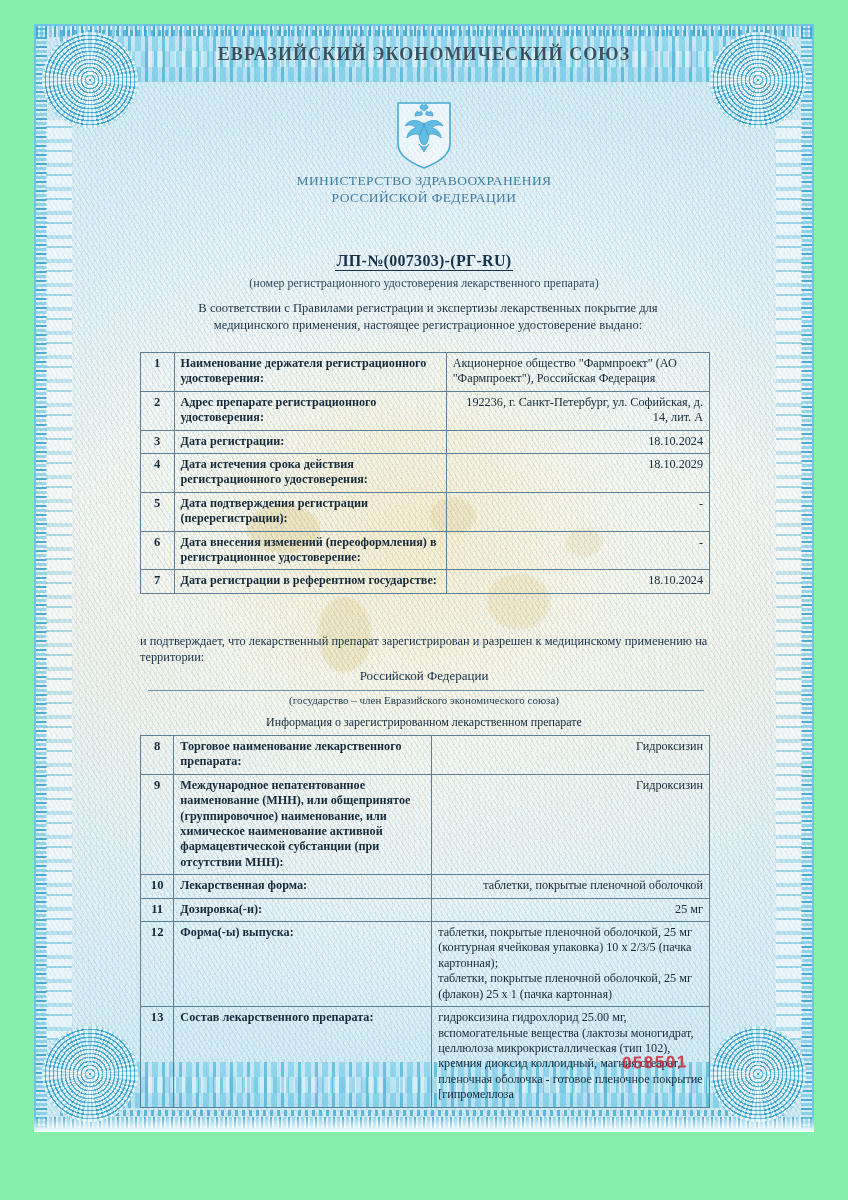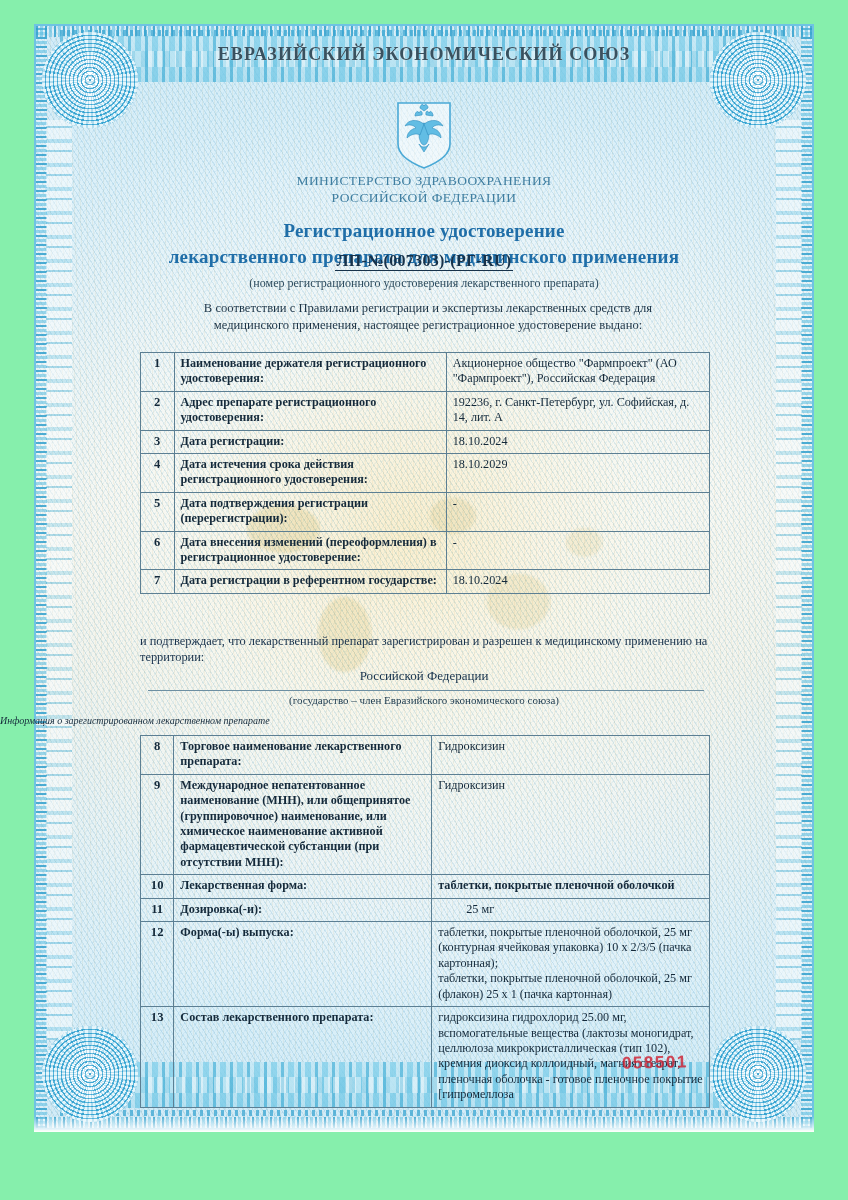--- a/index.html
+++ b/index.html
@@ -172,21 +172,21 @@
     font-size:12.2px;color:#14293a;
   }
   table.doc td{
     border:1px solid #5c7f93;
     padding:3px 6px 4px;
     vertical-align:top;
     line-height:15.4px;
   }
   td.num{width:22px;text-align:center;font-weight:bold;font-size:12.6px;}
   td.lbl{width:275px;font-weight:bold;}
-  td.val{width:268px;text-align:left;font-weight:normal;}
+  td.val{width:268px;text-align:right;font-weight:normal;}
   td.val.left{text-align:left;}
 
   .t1{left:140px;top:352px;width:570px;}
   .t2{left:140px;top:735px;width:570px;}
 
   .mid1{
     position:absolute;left:140px;top:633px;width:572px;
     font-size:12.4px;line-height:16px;color:#17304a;text-align:left;
   }
   .mid-country{
@@ -194,22 +194,22 @@
     font-size:13px;color:#15304a;
   }
   .mid-rule{
     position:absolute;left:148px;top:690px;width:556px;height:1px;background:#6d8fa2;
   }
   .mid-caption{
     position:absolute;left:0;top:694px;width:848px;text-align:center;
     font-size:11px;color:#1d3a4e;
   }
   .mid-info{
-    position:absolute;left:0;top:715px;width:848px;text-align:left;
-    font-size:10px;color:#14293a;font-style:italic;
+    position:absolute;left:0;top:715px;width:848px;text-align:center;
+    font-size:12px;color:#14293a;
   }
 
   .stamp-serial{
     position:absolute;left:622px;top:1053px;
     font-family:"Liberation Sans", sans-serif;
     font-size:17px;font-weight:bold;letter-spacing:1.5px;
     color:#cf2233;opacity:.82;
     transform:rotate(-1.5deg);
     text-shadow:0 0 1px rgba(200,20,40,.4);
   }
@@ -266,32 +266,28 @@
           <path d="M27 44 C29 48 35 48 37 44 L32 52 Z"></path>
         </g>
       </svg>
     </div>
 
     <div class="ministry">
       <div>МИНИСТЕРСТВО ЗДРАВООХРАНЕНИЯ</div>
       <div>РОССИЙСКОЙ ФЕДЕРАЦИИ</div>
     </div>
 
-    <div class="doc-title">
-      <div>Регистрационное удостоверение</div>
-      <div>лекарственного препарата для медицинского применения</div>
-    </div>
 
     <div class="reg-number">
       <span>ЛП-№(007303)-(РГ-RU)</span>
     </div>
 
     <div class="reg-caption">(номер регистрационного удостоверения лекарственного препарата)</div>
 
-    <div class="intro">В соответствии с Правилами регистрации и экспертизы лекарственных средств для медицинского применения, настоящее регистрационное удостоверение выдано:</div>
+    <div class="intro">В соответствии с Правилами регистрации и экспертизы лекарственных покрытие для медицинского применения, настоящее регистрационное удостоверение выдано:</div>
 
     <table class="doc t1">
         <tbody>
           <tr>
             <td class="num">1</td>
             <td class="lbl">Наименование держателя регистрационного удостоверения:</td>
             <td class="val left" style="white-space: pre-line;">Акционерное общество "Фармпроект" (АО "Фармпроект"), Российская Федерация</td>
           </tr>
           <tr>
             <td class="num">2</td>
@@ -340,21 +336,21 @@
             <td class="val" style="white-space: pre-line;">Гидроксизин</td>
           </tr>
           <tr>
             <td class="num">9</td>
             <td class="lbl">Международное непатентованное наименование (МНН), или общепринятое (группировочное) наименование, или химическое наименование активной фармацевтической субстанции (при отсутствии МНН):</td>
             <td class="val" style="white-space: pre-line;">Гидроксизин</td>
           </tr>
           <tr>
             <td class="num">10</td>
             <td class="lbl">Лекарственная форма:</td>
-            <td class="val" style="white-space: pre-line; font-weight: bold;">таблетки, покрытые пленочной оболочкой</td>
+            <td class="val" style="white-space: pre-line;">таблетки, покрытые пленочной оболочкой</td>
           </tr>
           <tr>
             <td class="num">11</td>
             <td class="lbl">Дозировка(-и):</td>
             <td class="val" style="white-space: pre-line; padding-left: 34px;">25 мг</td>
           </tr>
           <tr>
             <td class="num">12</td>
             <td class="lbl">Форма(-ы) выпуска:</td>
             <td class="val left" style="white-space: pre-line;">таблетки, покрытые пленочной оболочкой, 25 мг (контурная ячейковая упаковка) 10 x 2/3/5 (пачка картонная);

